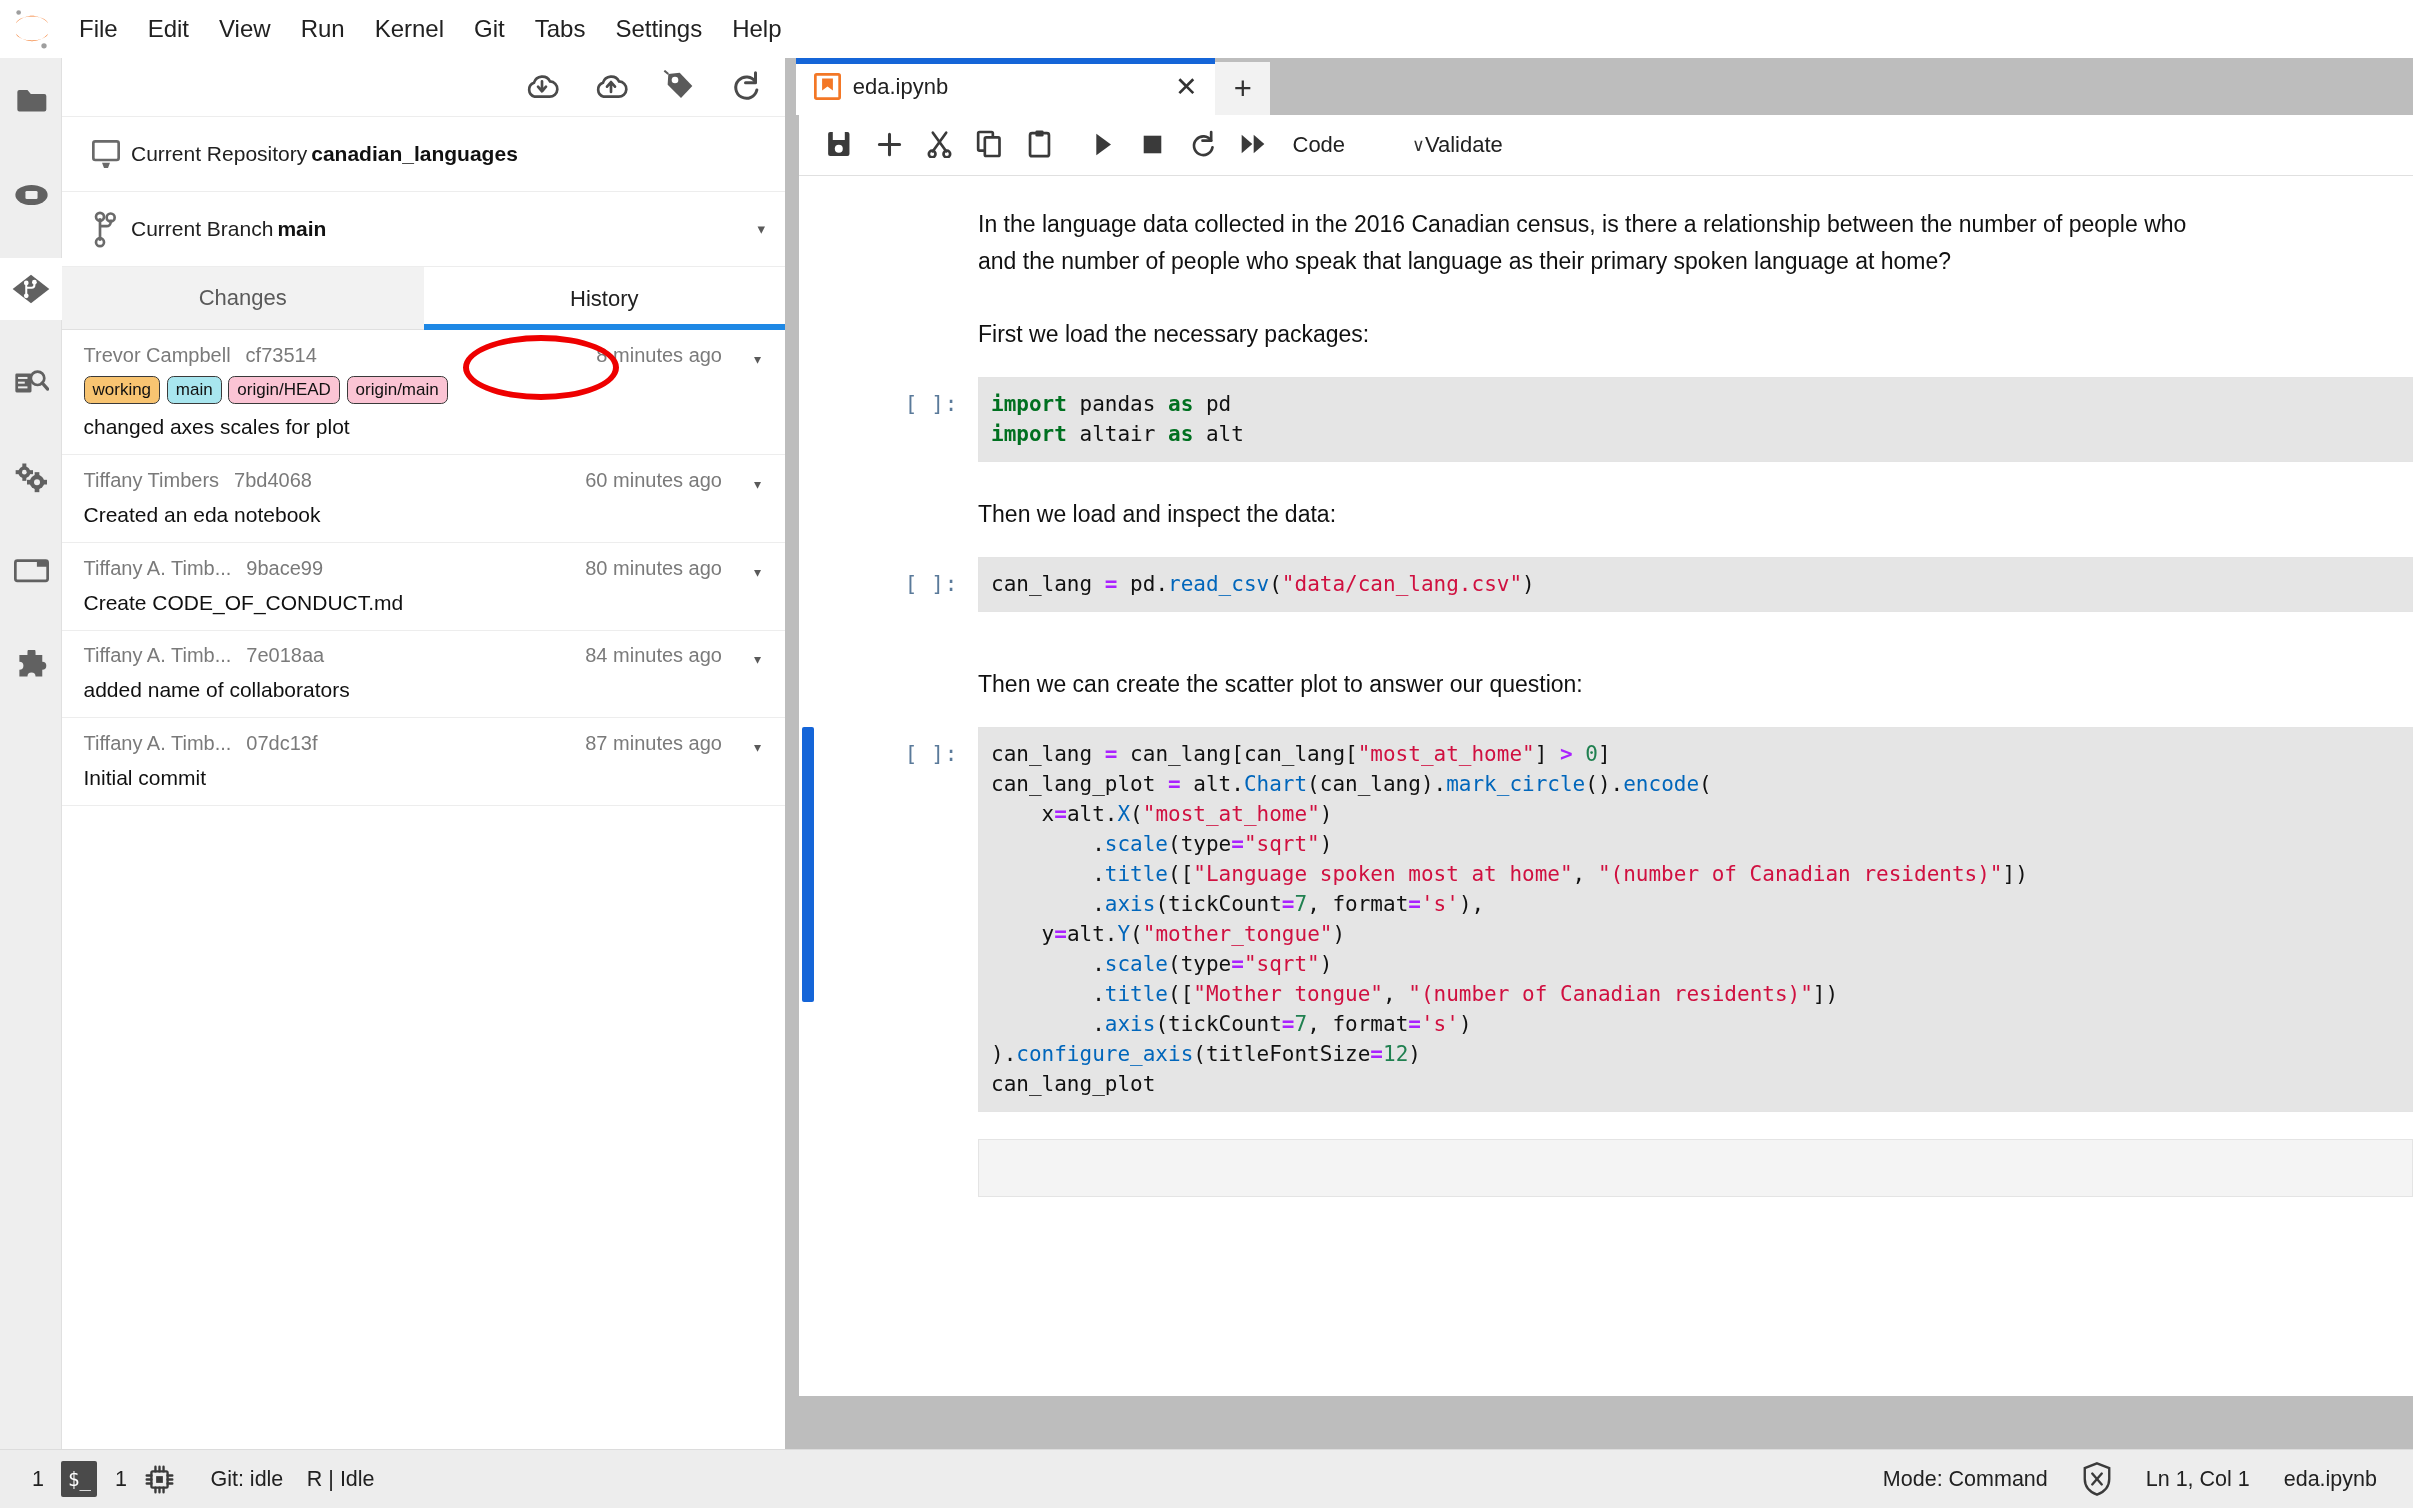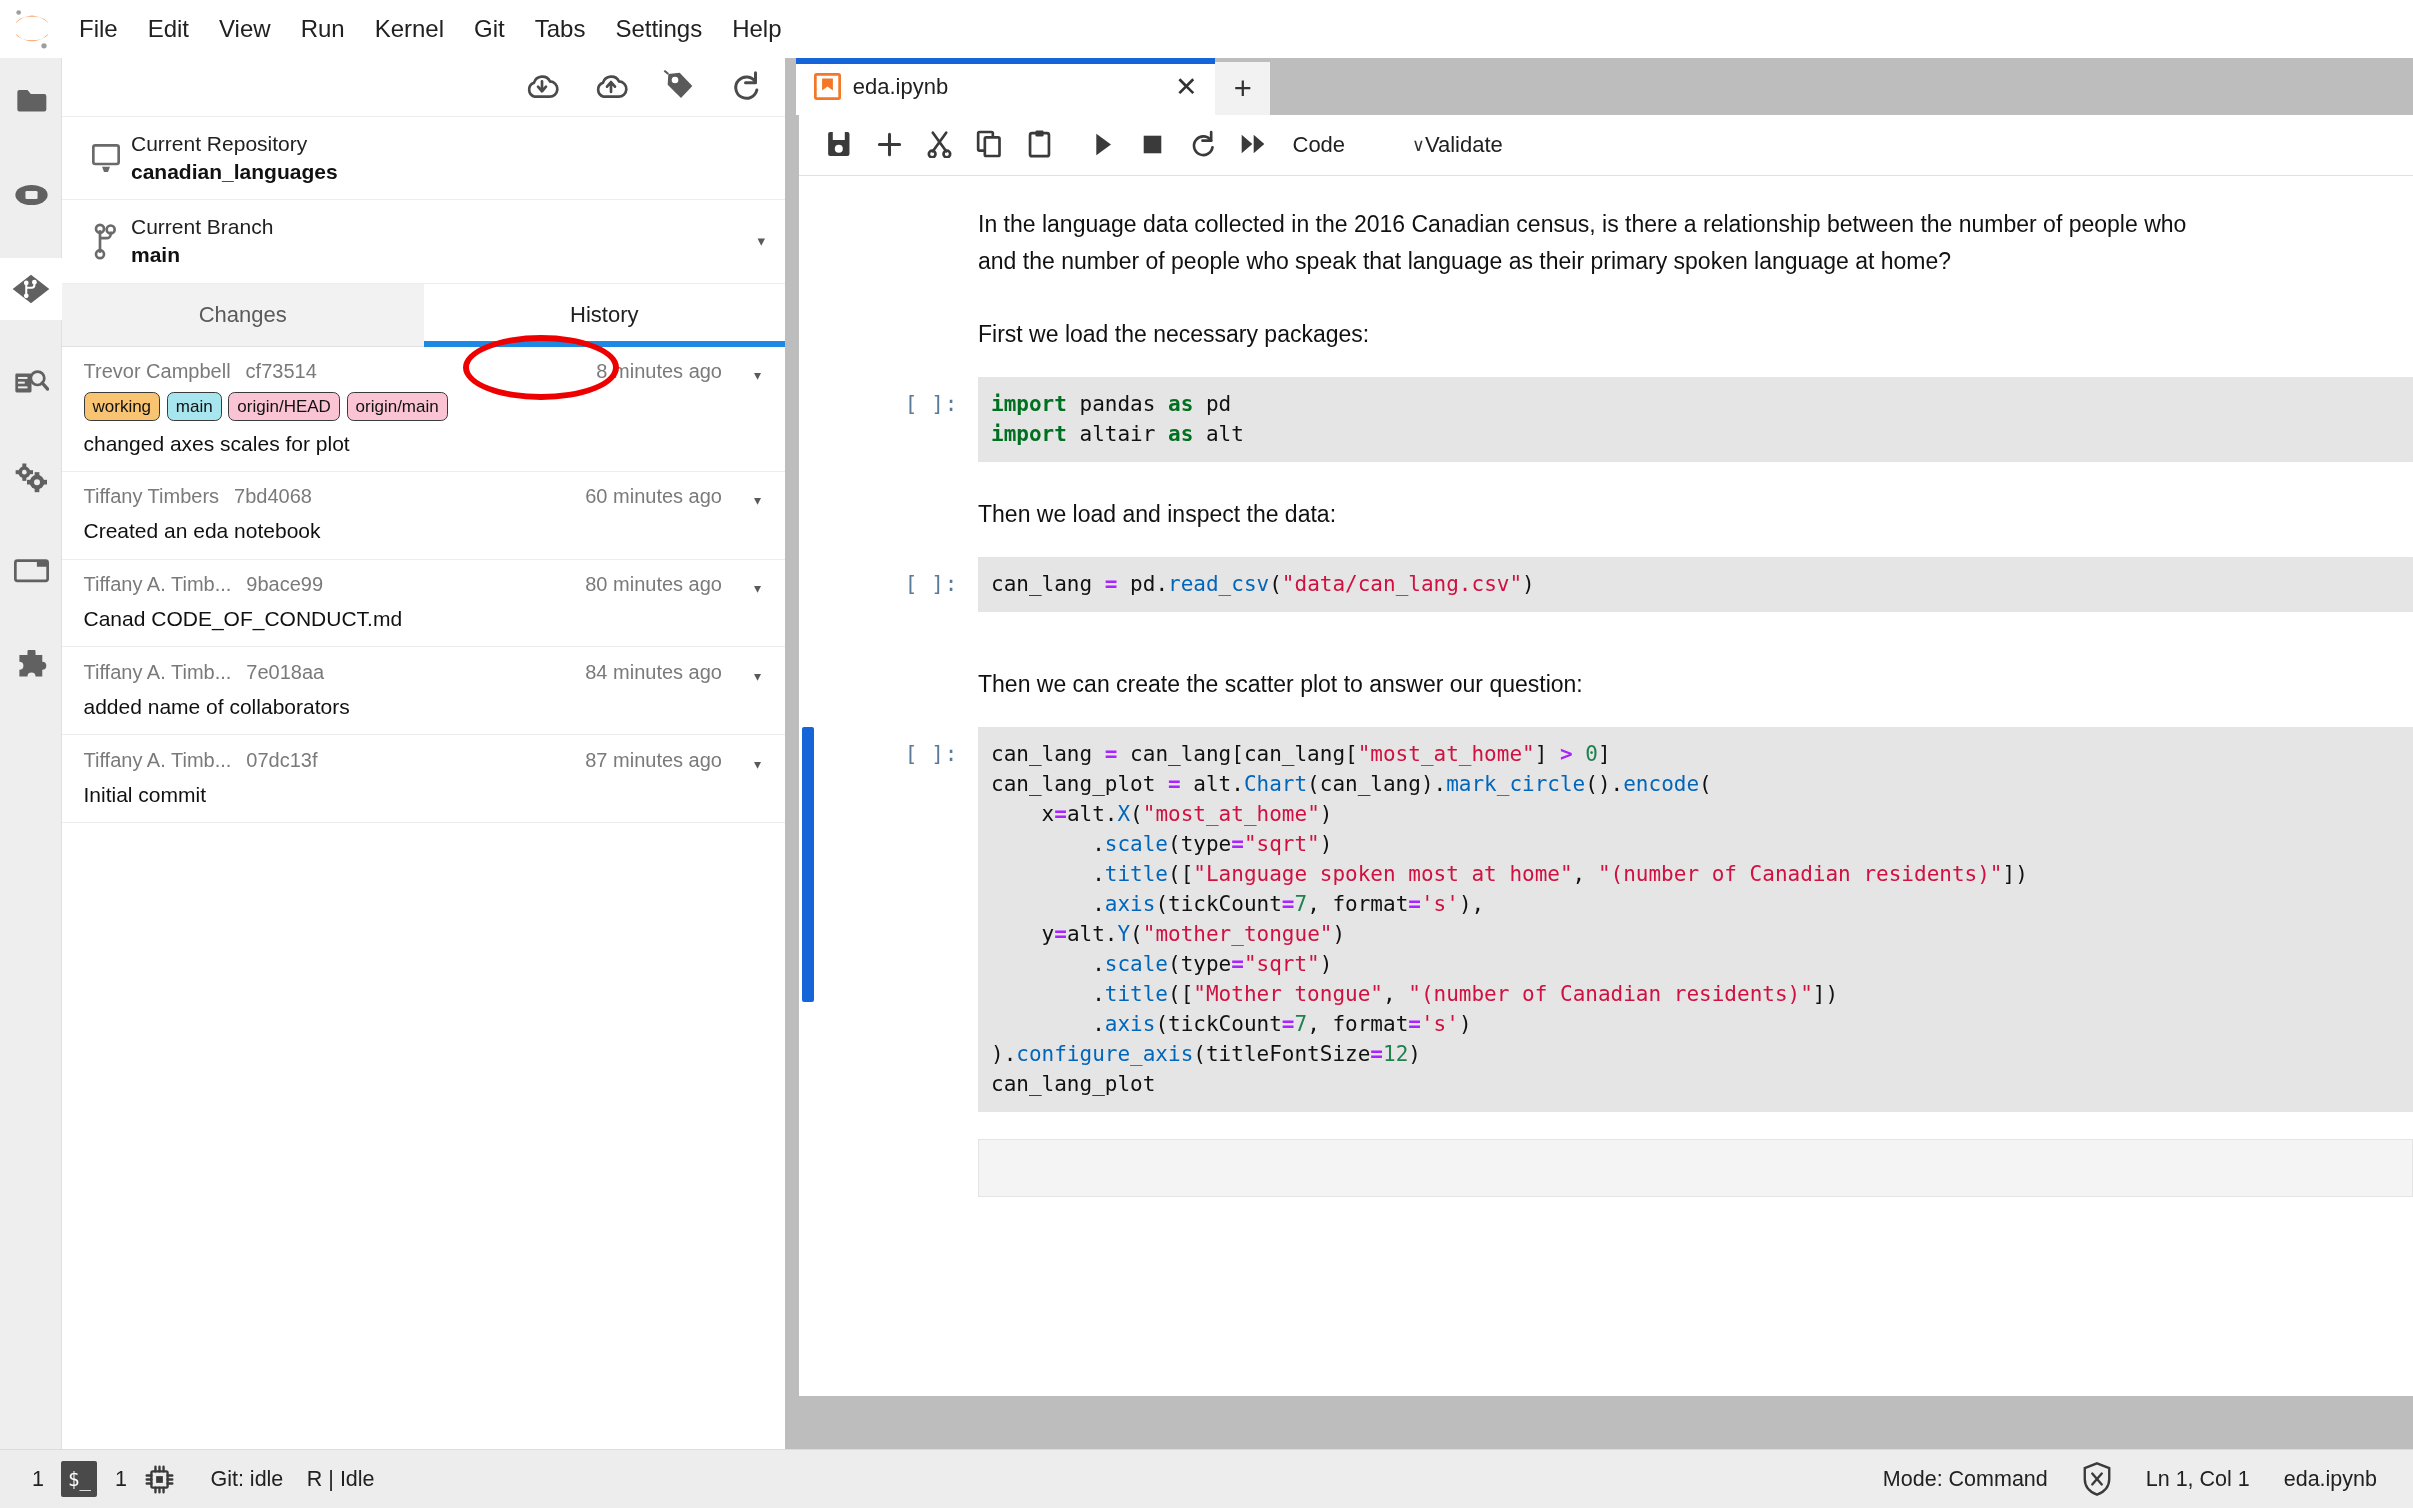--- a/index.html
+++ b/index.html
@@ -49,21 +49,21 @@
     height: 59px; display: flex; align-items: center; justify-content: flex-end;
     padding-right: 24px; gap: 35px; border-bottom: 0.7px solid #ededed;
   }
   .git-tb-btn { cursor: pointer; display: flex; align-items: center; }
 
   .git-section {
     display: flex; align-items: center; padding: 15px 19px;
     border-bottom: 0.7px solid #ededed; min-height: 75px; position: relative;
   }
   .git-sec-icon { width: 50px; flex: 0 0 50px; display: flex; justify-content: center; }
-  .git-sec-text { display: flex; flex-direction: column; gap: 4px; }
+  .git-sec-text { display: flex; flex-direction: row; gap: 4px; }
   .git-sec-label { font-size: 21px; color: #212121; line-height: 1.15; }
   .git-sec-value { font-size: 21px; color: #111111; font-weight: bold; line-height: 1.15; }
   .git-sec-caret {
     position: absolute; right: 20px; top: 50%; transform: translateY(-50%);
     color: #5a5a5a; font-size: 15px; cursor: pointer;
   }
 
   
   .git-tabs { display: flex; height: 63px; position: relative; }
   .git-tab {
@@ -419,21 +419,21 @@
         <div class="c-msg">Created an eda notebook</div>
       </div>
 
       <div class="commit">
         <div class="commit-row1">
           <span class="c-author">Tiffany A. Timb...</span>
           <span class="c-hash">9bace99</span>
           <span class="c-date">80 minutes ago</span>
           <span class="c-caret">▾</span>
         </div>
-        <div class="c-msg">Canad CODE_OF_CONDUCT.md</div>
+        <div class="c-msg">Create CODE_OF_CONDUCT.md</div>
       </div>
 
       <div class="commit">
         <div class="commit-row1">
           <span class="c-author">Tiffany A. Timb...</span>
           <span class="c-hash">7e018aa</span>
           <span class="c-date">84 minutes ago</span>
           <span class="c-caret">▾</span>
         </div>
         <div class="c-msg">added name of collaborators</div>

